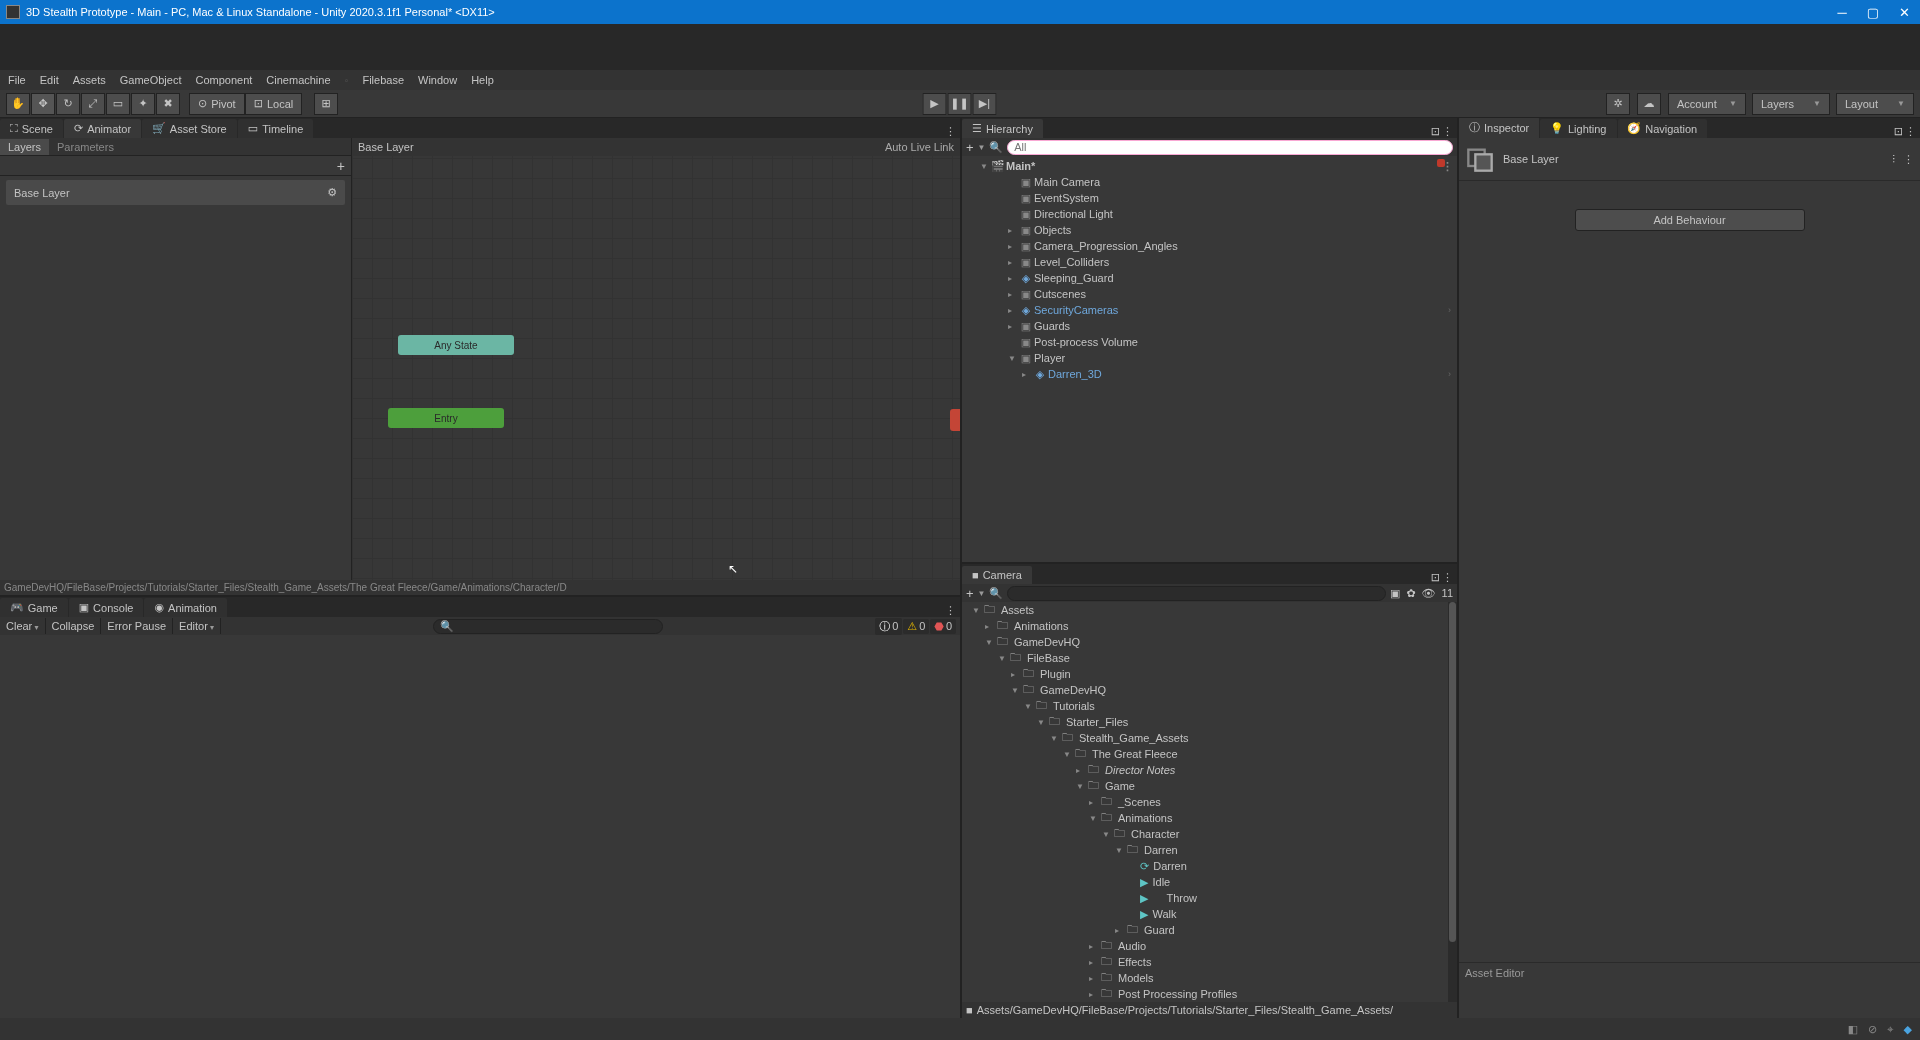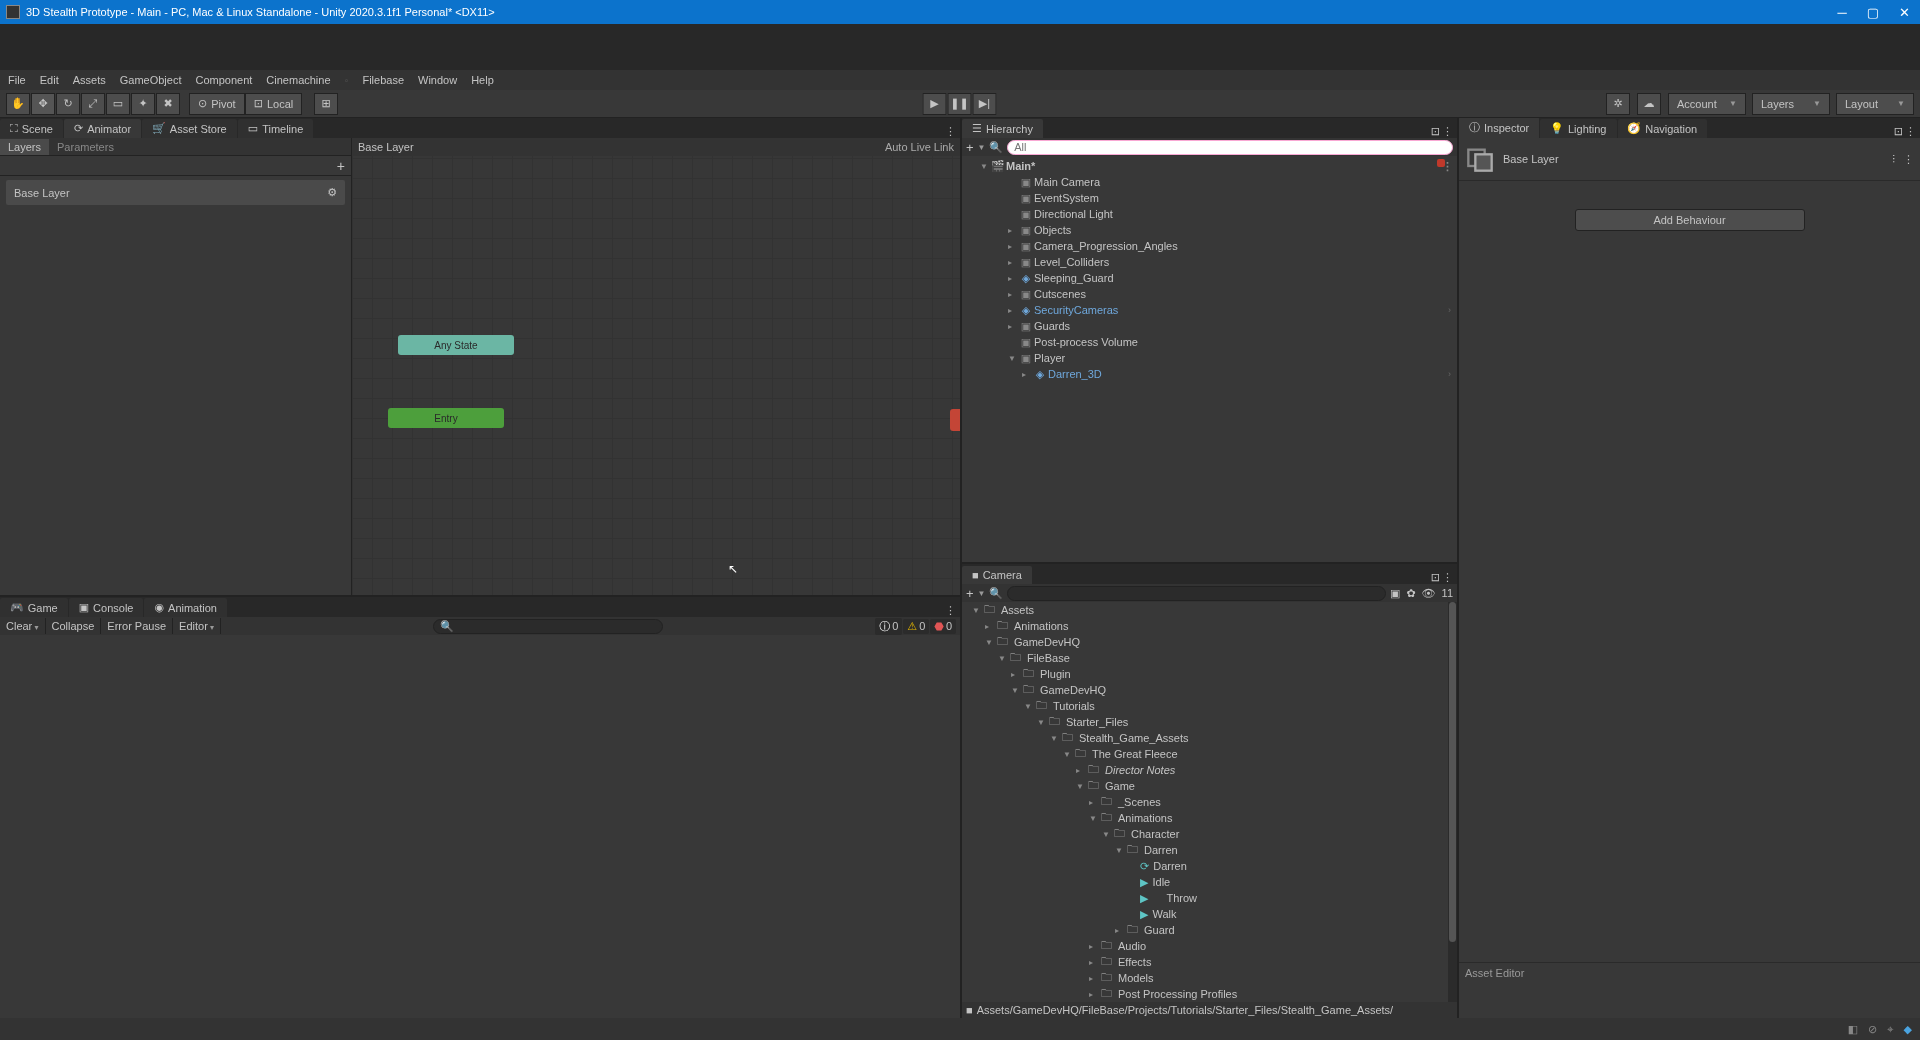--- a/index.html
+++ b/index.html
@@ -199,20 +199,21 @@
           <div class="graph-header">
             <span>Base Layer</span>
             <span class="live-link">Auto Live Link</span>
           </div>
           <div class="state-node any-state">Any State</div>
           <div class="state-node entry-state">Entry</div>
           <div class="red-node"></div>
           <div style="position:absolute; top:424px; left:376px; color:#fff; font-size:12px;">↖</div>
         </div>
       </div>
+      <div class="breadcrumb-bar">GameDevHQ/FileBase/Projects/Tutorials/Starter_Files/Stealth_Game_Assets/The Great Fleece/Game/Animations/Character/D</div>
     </div>
 
     <div class="console-panel">
       <div class="tab-strip">
         <div class="tab inactive">
             <span>🎮</span>
             <span>Game</span>
           </div>
         <div class="tab inactive">
             <span>▣</span>

